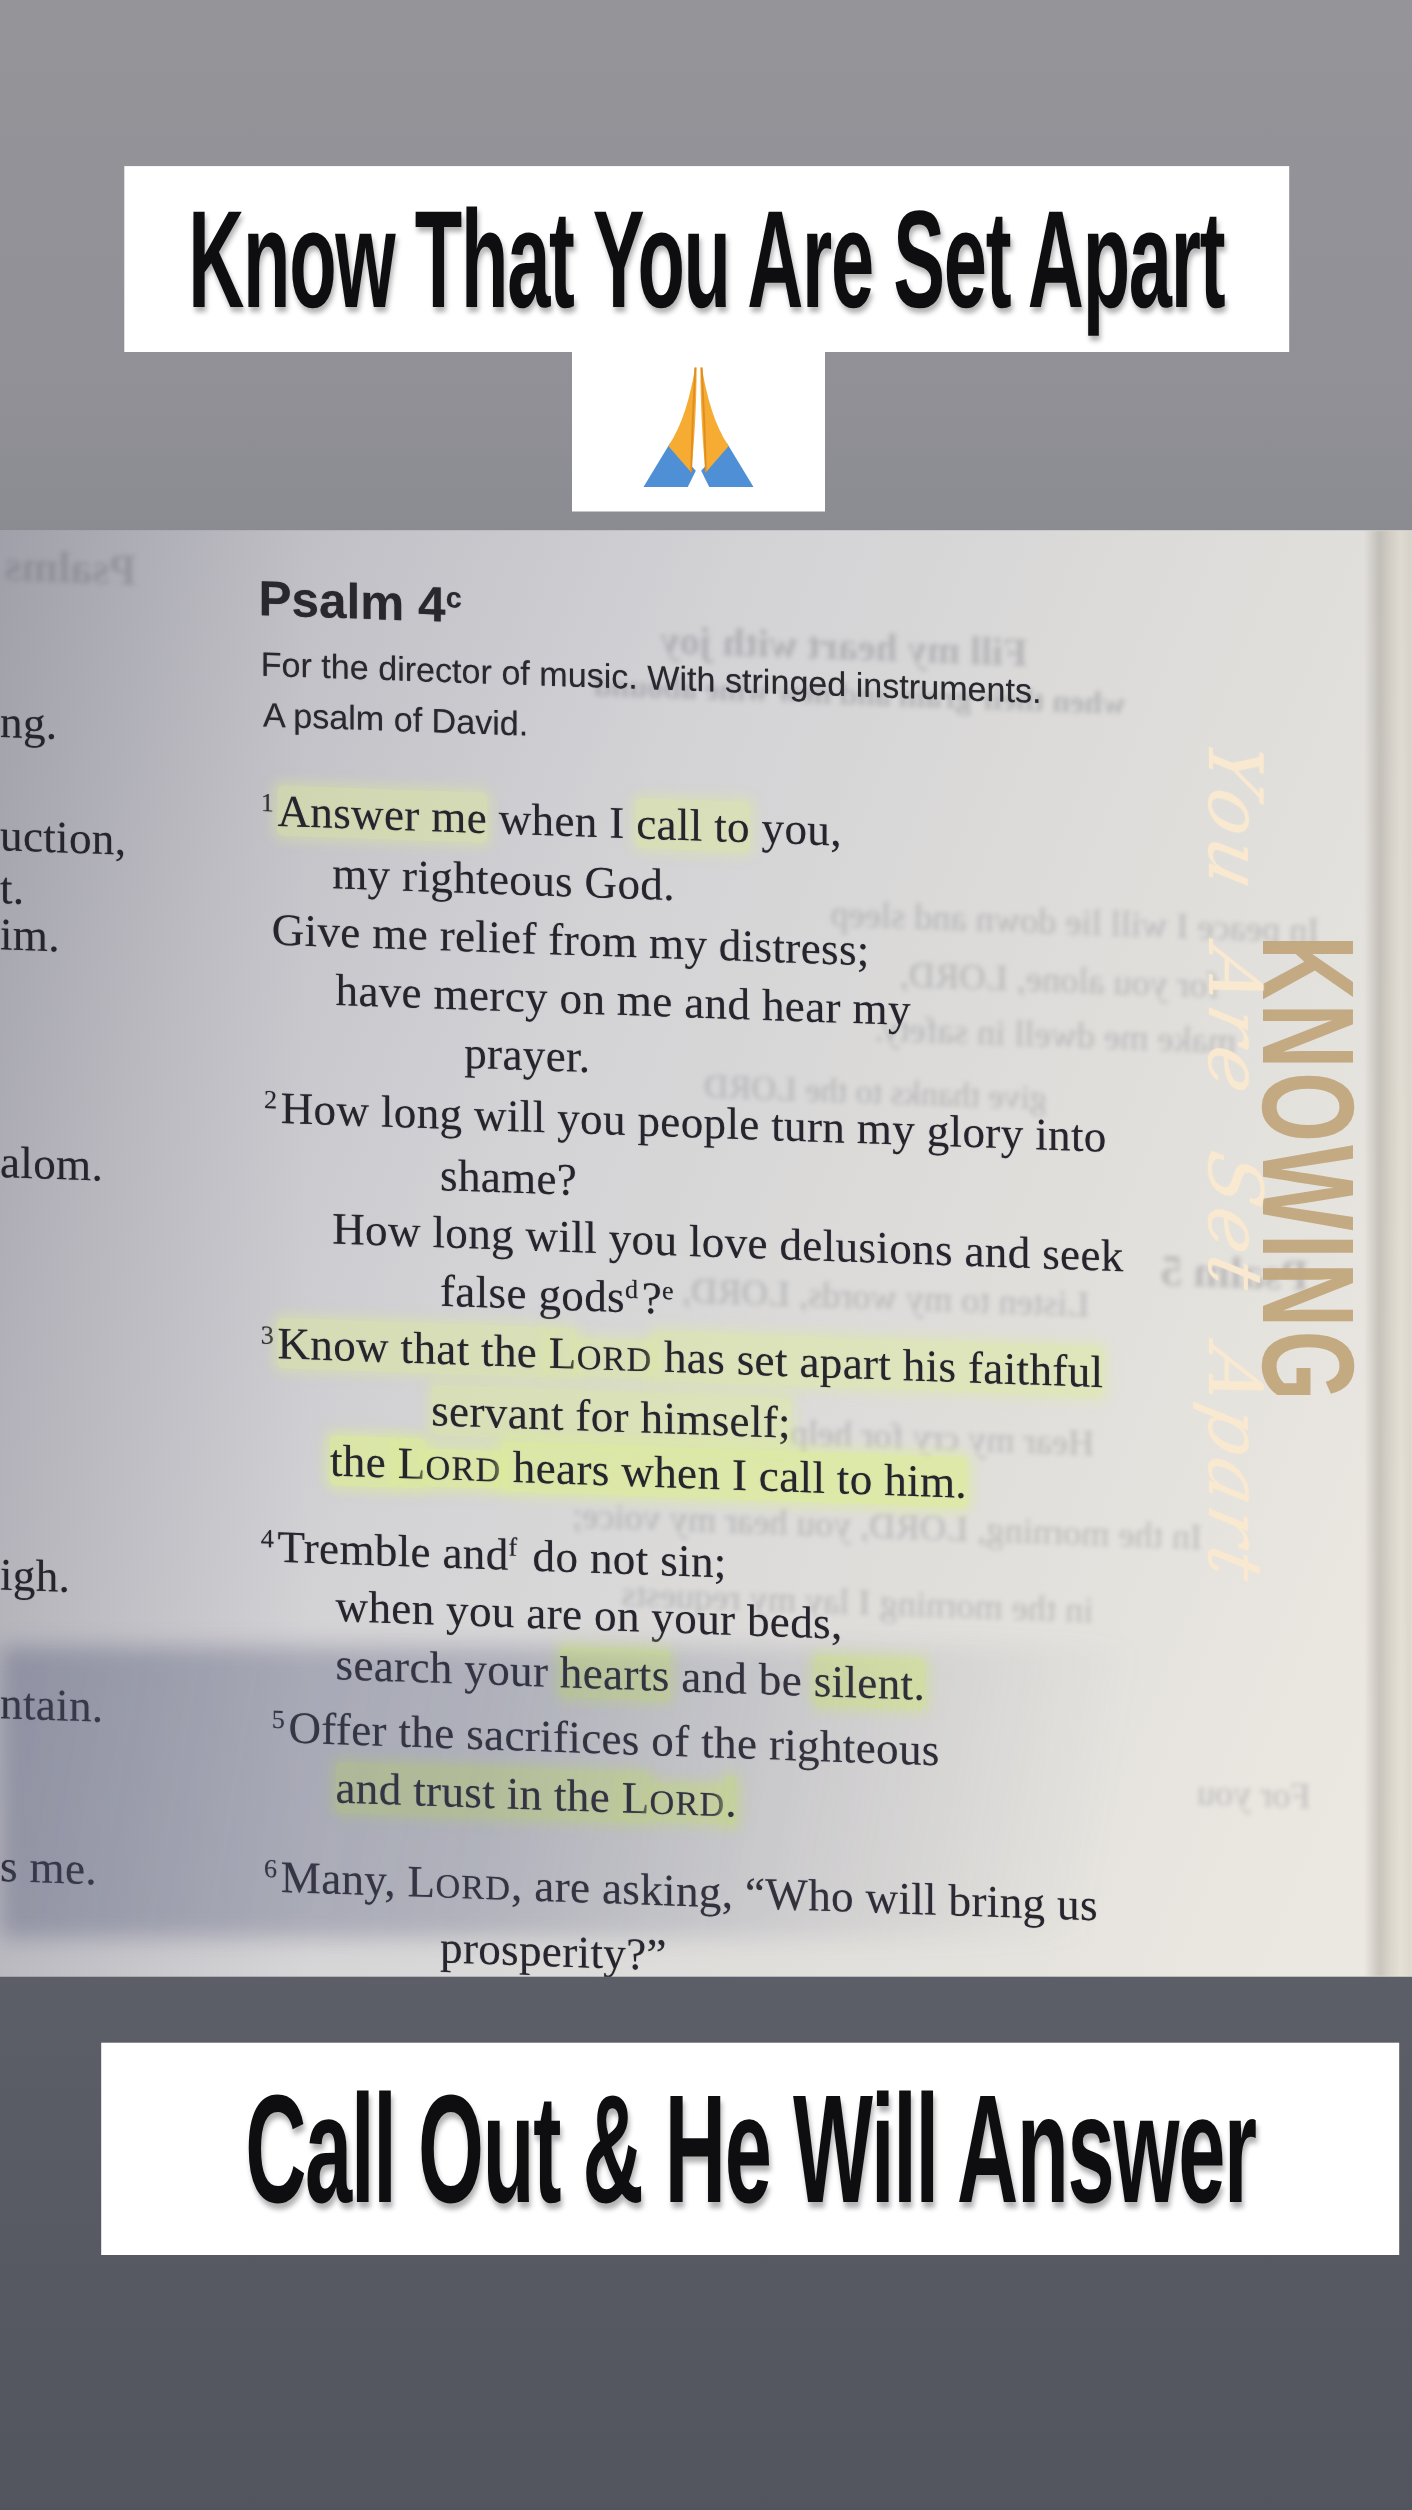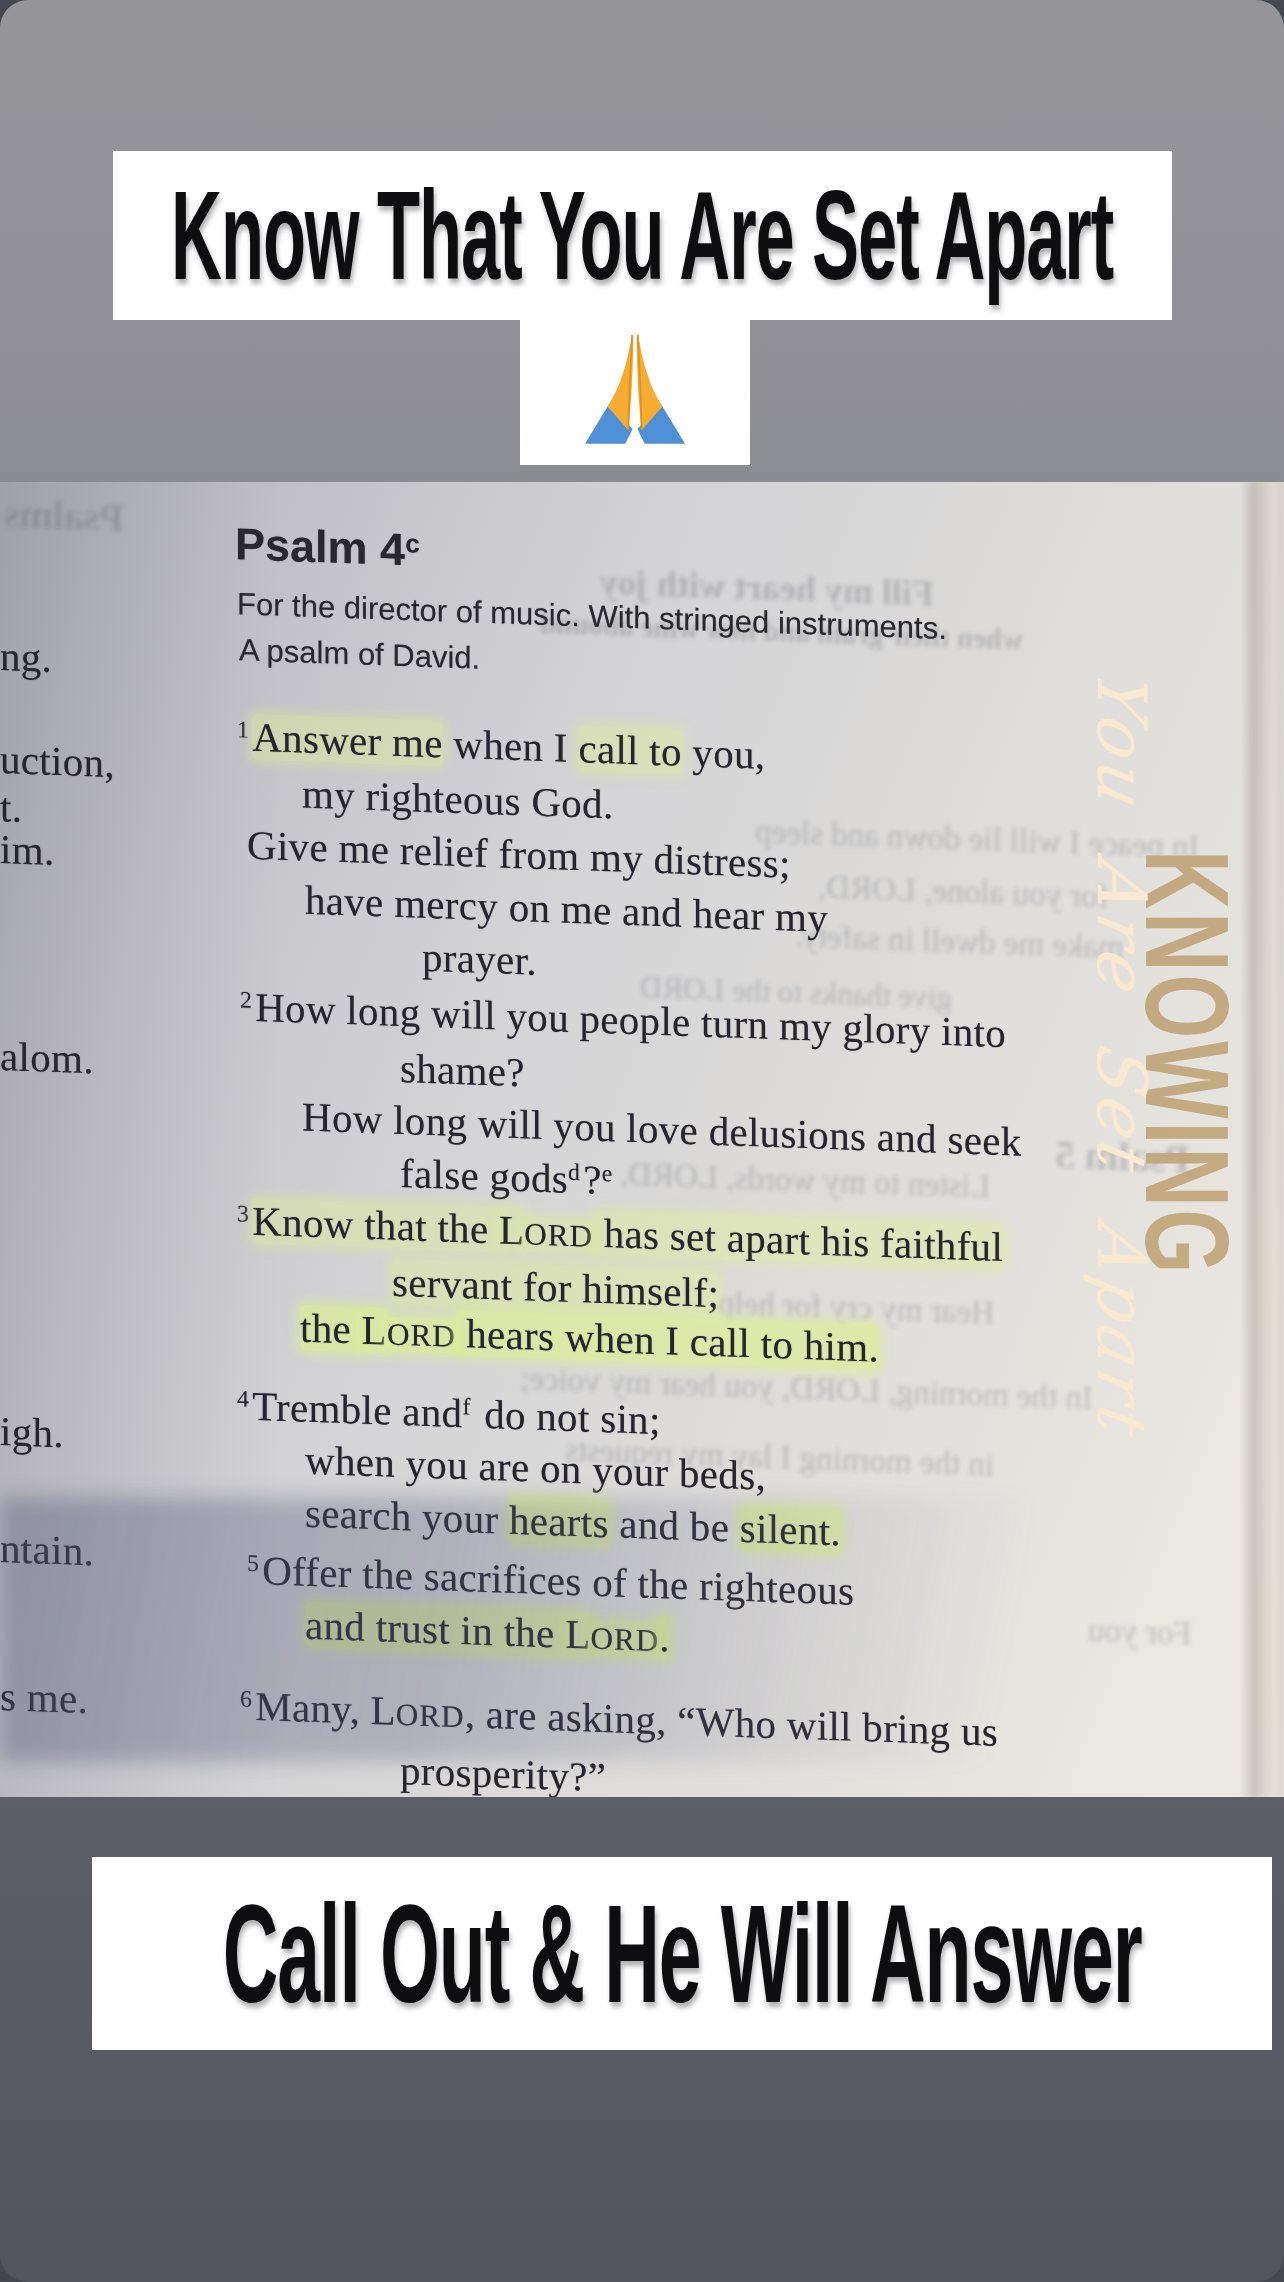--- a/index.html
+++ b/index.html
@@ -1,20 +1,19 @@
 <!DOCTYPE html>
 <html style="--banner_bg: #ffffff; --banner_text: #0e0e10; --highlight_green: #ddee94; --knowing_tan: #c2a77d; --script_cream: #f8e9d0; --background_top: #949499; --background_bottom: #53555e;"><head>
 <meta charset="utf-8">
 <style>
   html,body{margin:0;padding:0;background:#45474f;}
   .stage{
     position:relative;width:1284px;height:2282px;overflow:hidden;
     background:linear-gradient(180deg,#949499 0%,#909096 16%,#86868e 26%,#70727c 52%,#5d5f69 76%,#53555e 100%);
     font-family:"Liberation Sans",sans-serif;
-    border-radius:28px;
   }
   
   .banner{position:absolute;background:var(--banner_bg,#fff);display:flex;align-items:center;justify-content:center;}
   .banner-top{left:113px;top:151px;width:1059px;height:169px;}
   .banner-bottom{left:92px;top:1857px;width:1180px;height:193px;}
   .banner-text{
     font-family:"Liberation Sans",sans-serif;font-weight:700;color:var(--banner_text,#0e0e10);
     white-space:nowrap;letter-spacing:-2px;line-height:1;
     text-shadow:3px 5px 7px rgba(0,0,0,.30);
   }

